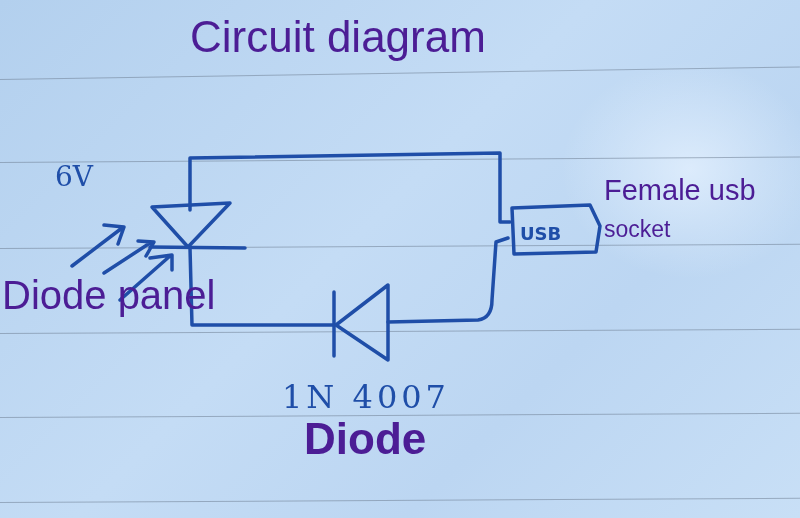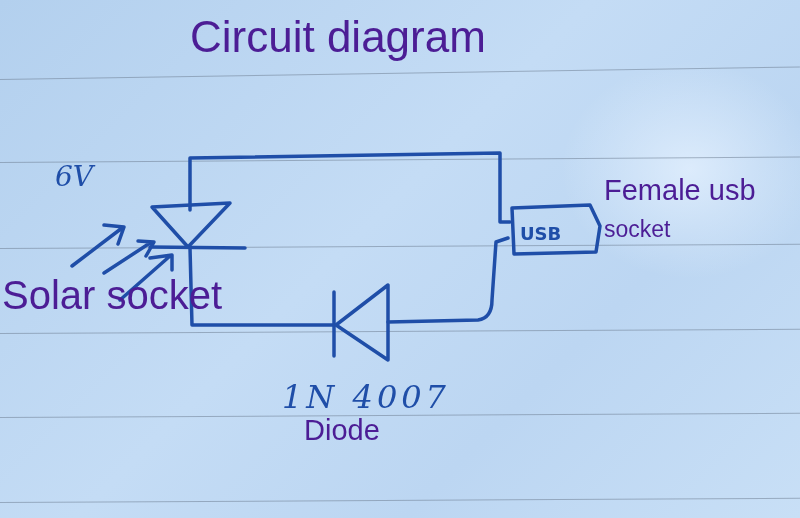--- a/index.html
+++ b/index.html
@@ -3,21 +3,21 @@
 <meta charset="utf-8">
 <style>
   html, body { margin:0; padding:0; }
   body { width:800px; height:518px; overflow:hidden; position:relative;
     background: linear-gradient(135deg, #b3d0ee 0%, #c4dcf5 45%, #bcd6f2 70%, #c8dff6 100%);
     font-family: "Liberation Sans", sans-serif; }
   .rule { position:absolute; left:0; width:800px; height:0; border-top:1.5px solid #6f7f94; opacity:0.55; }
   .glare { position:absolute; left:560px; top:60px; width:260px; height:220px; border-radius:50%;
     background: radial-gradient(ellipse at center, rgba(230,242,255,0.75) 0%, rgba(220,236,252,0) 70%); }
   .lbl { position:absolute; color:#4c1d95; white-space:nowrap; }
-  .hand { position:absolute; color:#1f4ea8; font-family: "DejaVu Serif", serif; font-style:italic; white-space:nowrap; }
+  .hand { position:absolute; color:#1f4ea8; font-family: "DejaVu Serif", serif; white-space:nowrap; }
   svg.circuit { position:absolute; left:0; top:0; }
 </style>
 </head>
 <body>
 
 <div class="glare"></div>
 
 <div class="rule" style="top:79px;transform:rotate(-0.9deg);transform-origin:left;"></div>
 <div class="rule" style="top:162px;transform:rotate(-0.4deg);transform-origin:left;"></div>
 <div class="rule" style="top:248px;transform:rotate(-0.3deg);transform-origin:left;"></div>
@@ -44,17 +44,17 @@
     <path d="M104 273 L150 243 M138 241 L154 242 L146 256"></path>
     <path d="M120 300 L170 256 M150 258 L172 255 L172 270"></path>
 
     <path d="M512 208 L590 205 L600 226 L596 252 L514 254 Z"></path>
   </g>
   <text x="520" y="240" fill="#1f4ea8" font-family="DejaVu Sans, sans-serif" font-size="18" font-weight="bold">USB</text>
 </svg>
 
 <div class="lbl" style="left:190px;top:12px;font-size:44px;">Circuit diagram</div>
 <div class="hand" style="left:55px;top:160px;font-size:28px;">6V</div>
-<div class="lbl" style="left:2px;top:273px;font-size:40px;">Solar socket</div>
+<div class="lbl" style="left:2px;top:273px;font-size:40px;">Diode panel</div>
 <div class="lbl" style="left:604px;top:174px;font-size:29px;">Female usb</div>
 <div class="lbl" style="left:604px;top:216px;font-size:23px;">socket</div>
 <div class="hand" style="left:282px;top:378px;font-size:32px;letter-spacing:4px;">1N 4007</div>
-<div class="lbl" style="left:304px;top:414px;font-size:29px;">Diode</div>
+<div class="lbl" style="left:304px;top:414px;font-size:44px;font-weight:bold;">Diode</div>
 
 </body></html>

